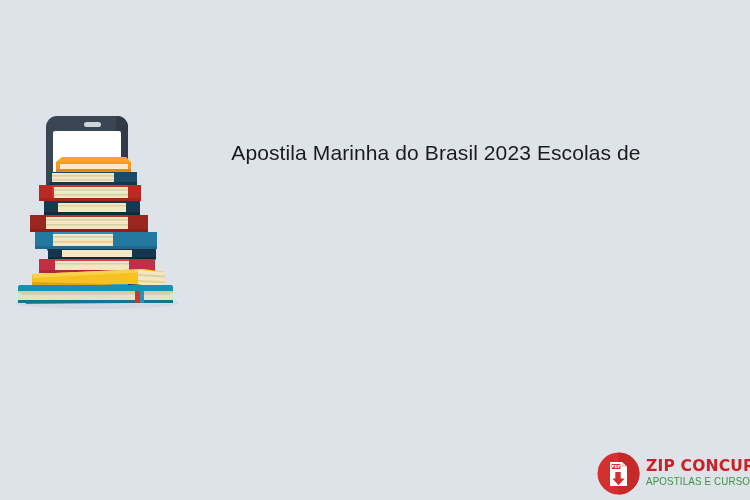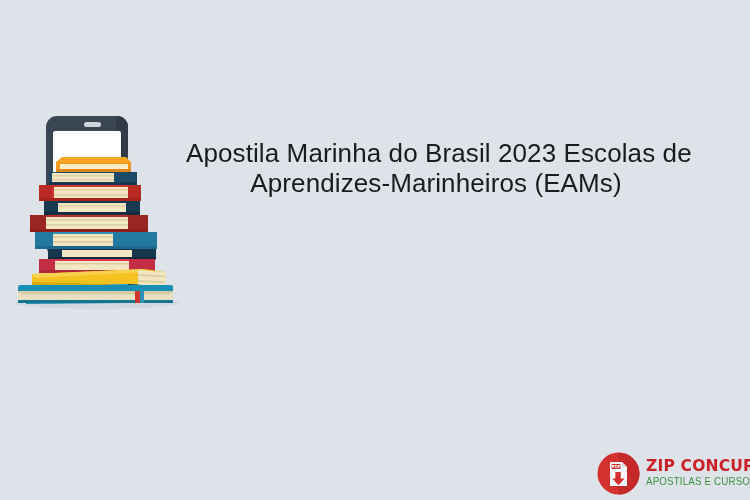--- a/index.html
+++ b/index.html
@@ -37,21 +37,21 @@
 
   
   #title-block {
     position: absolute;
     left: 186px;
     top: 138px;
     width: 500px;
     text-align: center;
   }
   .title-line {
-    font-size: 26px;
+    font-size: 21px;
     line-height: 30px;
     color: #1b1b1b;
     letter-spacing: 0.1px;
     white-space: nowrap;
   }
 
   
   #logo {
     position: absolute;
     left: 597px;
@@ -203,21 +203,20 @@
         <rect x="13" y="181" width="149" height="1.4" fill="#d4c9a0"></rect>
 
         <rect x="127" y="179" width="5" height="12" fill="#d0352b"></rect>
         <rect x="132" y="179" width="4" height="12" fill="#2e8fb8"></rect>
       </g>
     </svg>
   </div>
 
   <div id="title-block">
     <div class="title-line">Apostila Marinha do Brasil 2023 Escolas de</div>
-    <div class="title-line">Aprendizes-Marinheiros (EAMs)</div>
   </div>
 
   <div id="logo">
     <div id="logo-mark">
       <svg viewBox="0 0 43 43" xmlns="http://www.w3.org/2000/svg">
         <circle cx="21.5" cy="21.5" r="21" fill="#d3302f"></circle>
         <path d="M21.5 0.5 a21 21 0 0 1 21 21 a21 21 0 0 1 -21 21 z" fill="#c52a29"></path>
 
         <path d="M13 10 h12 l5 5 v19 h-17 z" fill="#ffffff"></path>
         <path d="M25 10 l5 5 h-5 z" fill="#e8d9d9"></path>

